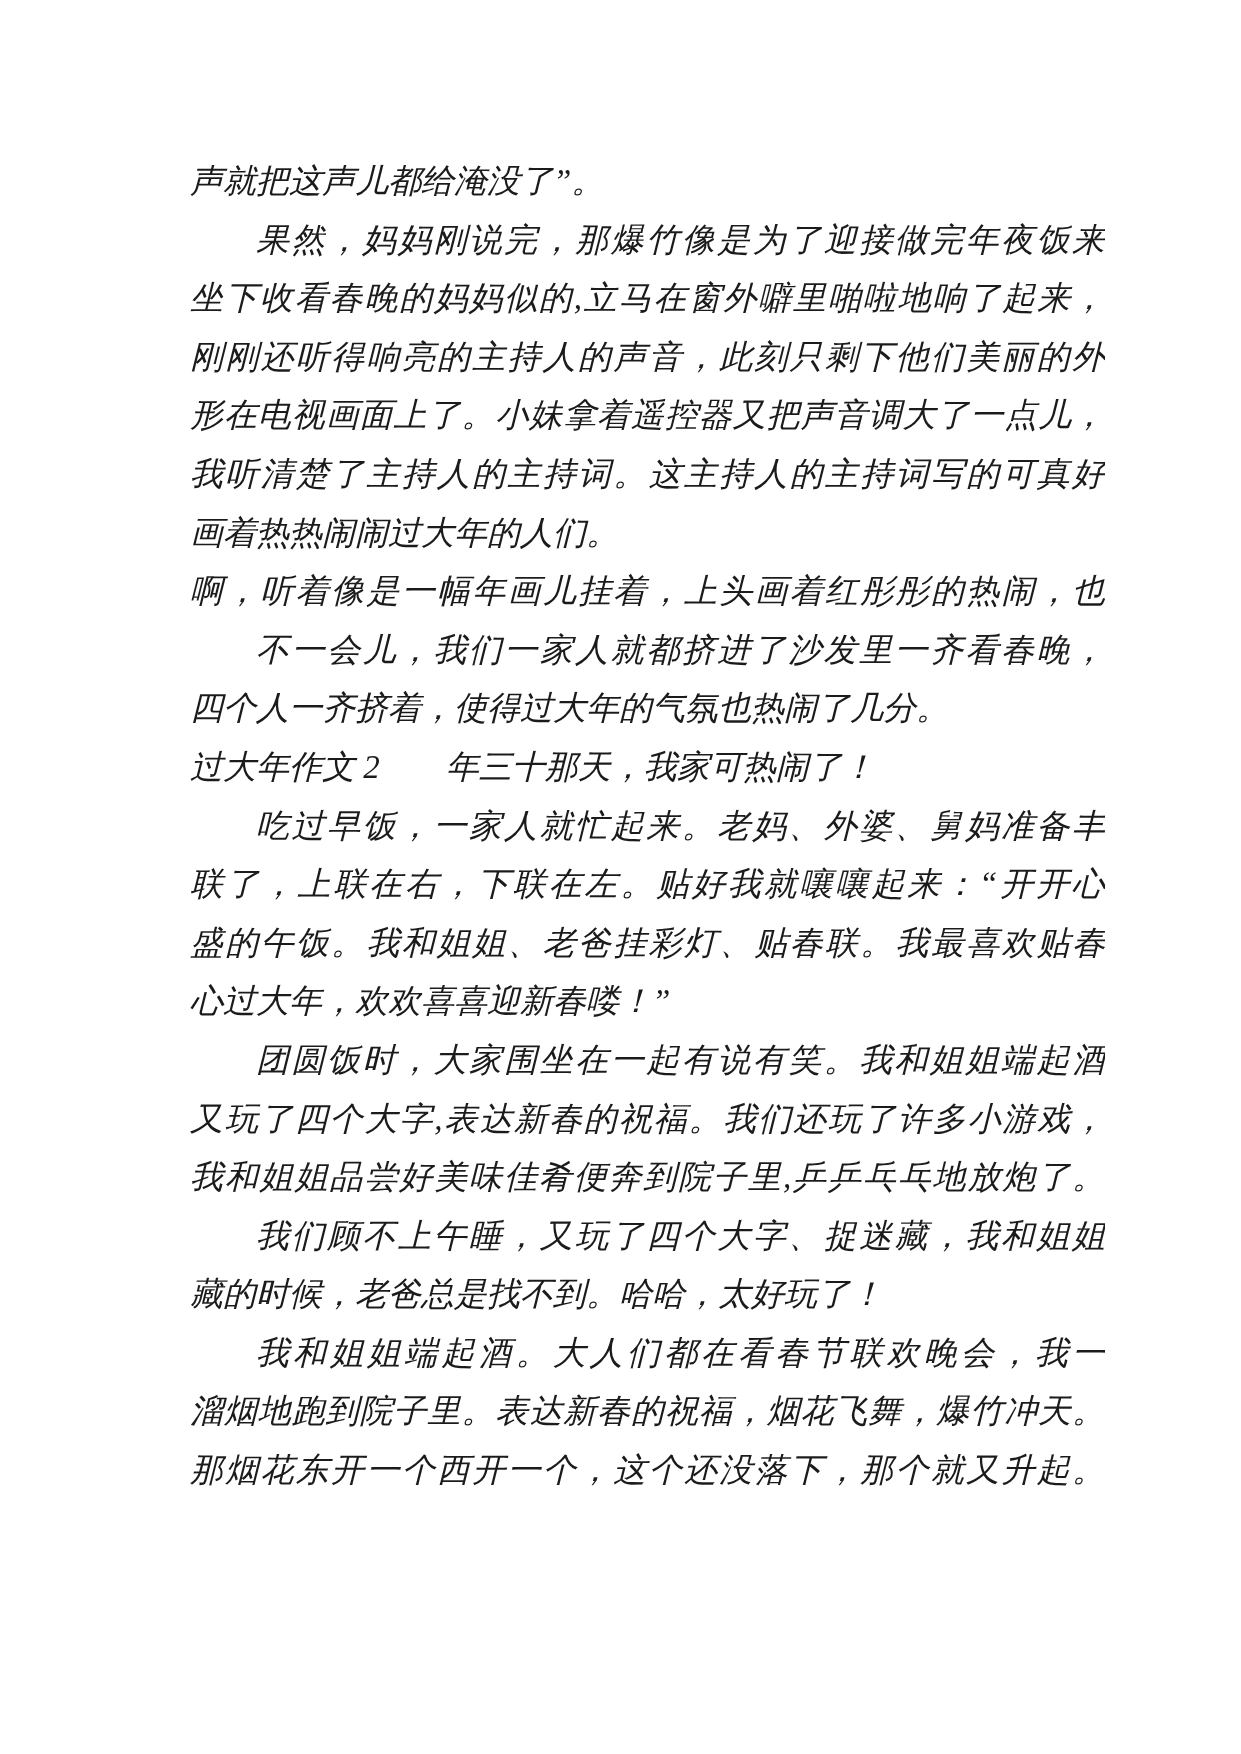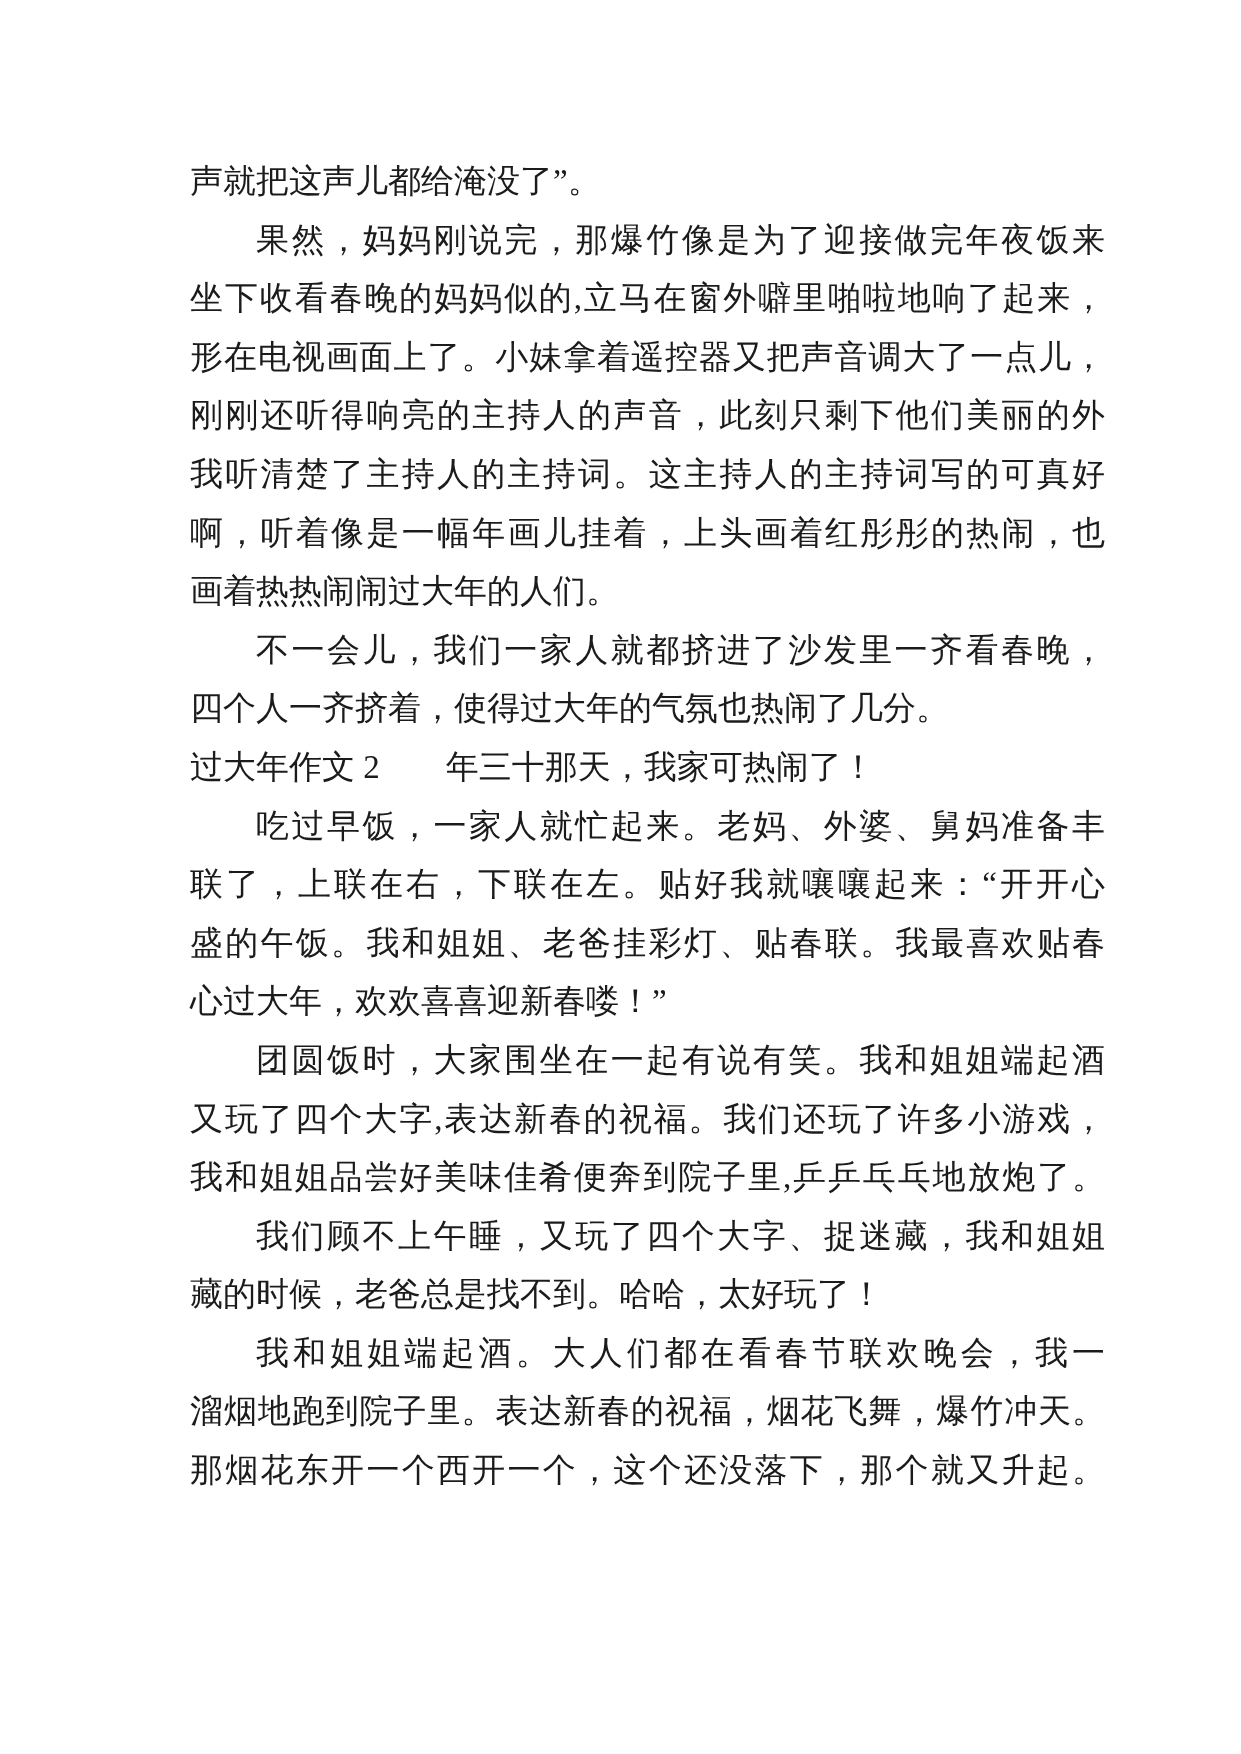--- a/index.html
+++ b/index.html
@@ -39,30 +39,30 @@
     text-justify: inter-character;
     overflow: hidden;
   }
   .line.indent {
     text-indent: 66px;
   }
 </style>
 </head>
 <body>
 
-<div class="page" style="background: rgb(255, 255, 255);">
+<div class="page" style="background: rgb(255, 255, 255); font-style: italic;">
   <div class="text-block" style="color: rgb(27, 27, 27);">
       <div class="line">声就把这声儿都给淹没了”。</div>
       <div class="line justify indent">果然，妈妈刚说完，那爆竹像是为了迎接做完年夜饭来</div>
       <div class="line justify">坐下收看春晚的妈妈似的,立马在窗外噼里啪啦地响了起来，</div>
+      <div class="line justify">刚刚还听得响亮的主持人的声音，此刻只剩下他们美丽的外</div>
       <div class="line justify">形在电视画面上了。小妹拿着遥控器又把声音调大了一点儿，</div>
-      <div class="line justify">刚刚还听得响亮的主持人的声音，此刻只剩下他们美丽的外</div>
       <div class="line justify">我听清楚了主持人的主持词。这主持人的主持词写的可真好</div>
+      <div class="line">画着热热闹闹过大年的人们。</div>
       <div class="line justify">啊，听着像是一幅年画儿挂着，上头画着红彤彤的热闹，也</div>
-      <div class="line">画着热热闹闹过大年的人们。</div>
       <div class="line justify indent">不一会儿，我们一家人就都挤进了沙发里一齐看春晚，</div>
       <div class="line">四个人一齐挤着，使得过大年的气氛也热闹了几分。</div>
       <div class="line">过大年作文 2　　年三十那天，我家可热闹了！</div>
       <div class="line justify indent">吃过早饭，一家人就忙起来。老妈、外婆、舅妈准备丰</div>
       <div class="line justify">联了，上联在右，下联在左。贴好我就嚷嚷起来：“开开心</div>
       <div class="line justify">盛的午饭。我和姐姐、老爸挂彩灯、贴春联。我最喜欢贴春</div>
       <div class="line">心过大年，欢欢喜喜迎新春喽！”</div>
       <div class="line justify indent">团圆饭时，大家围坐在一起有说有笑。我和姐姐端起酒</div>
       <div class="line justify">又玩了四个大字,表达新春的祝福。我们还玩了许多小游戏，</div>
       <div class="line justify">我和姐姐品尝好美味佳肴便奔到院子里,乒乒乓乓地放炮了。</div>

